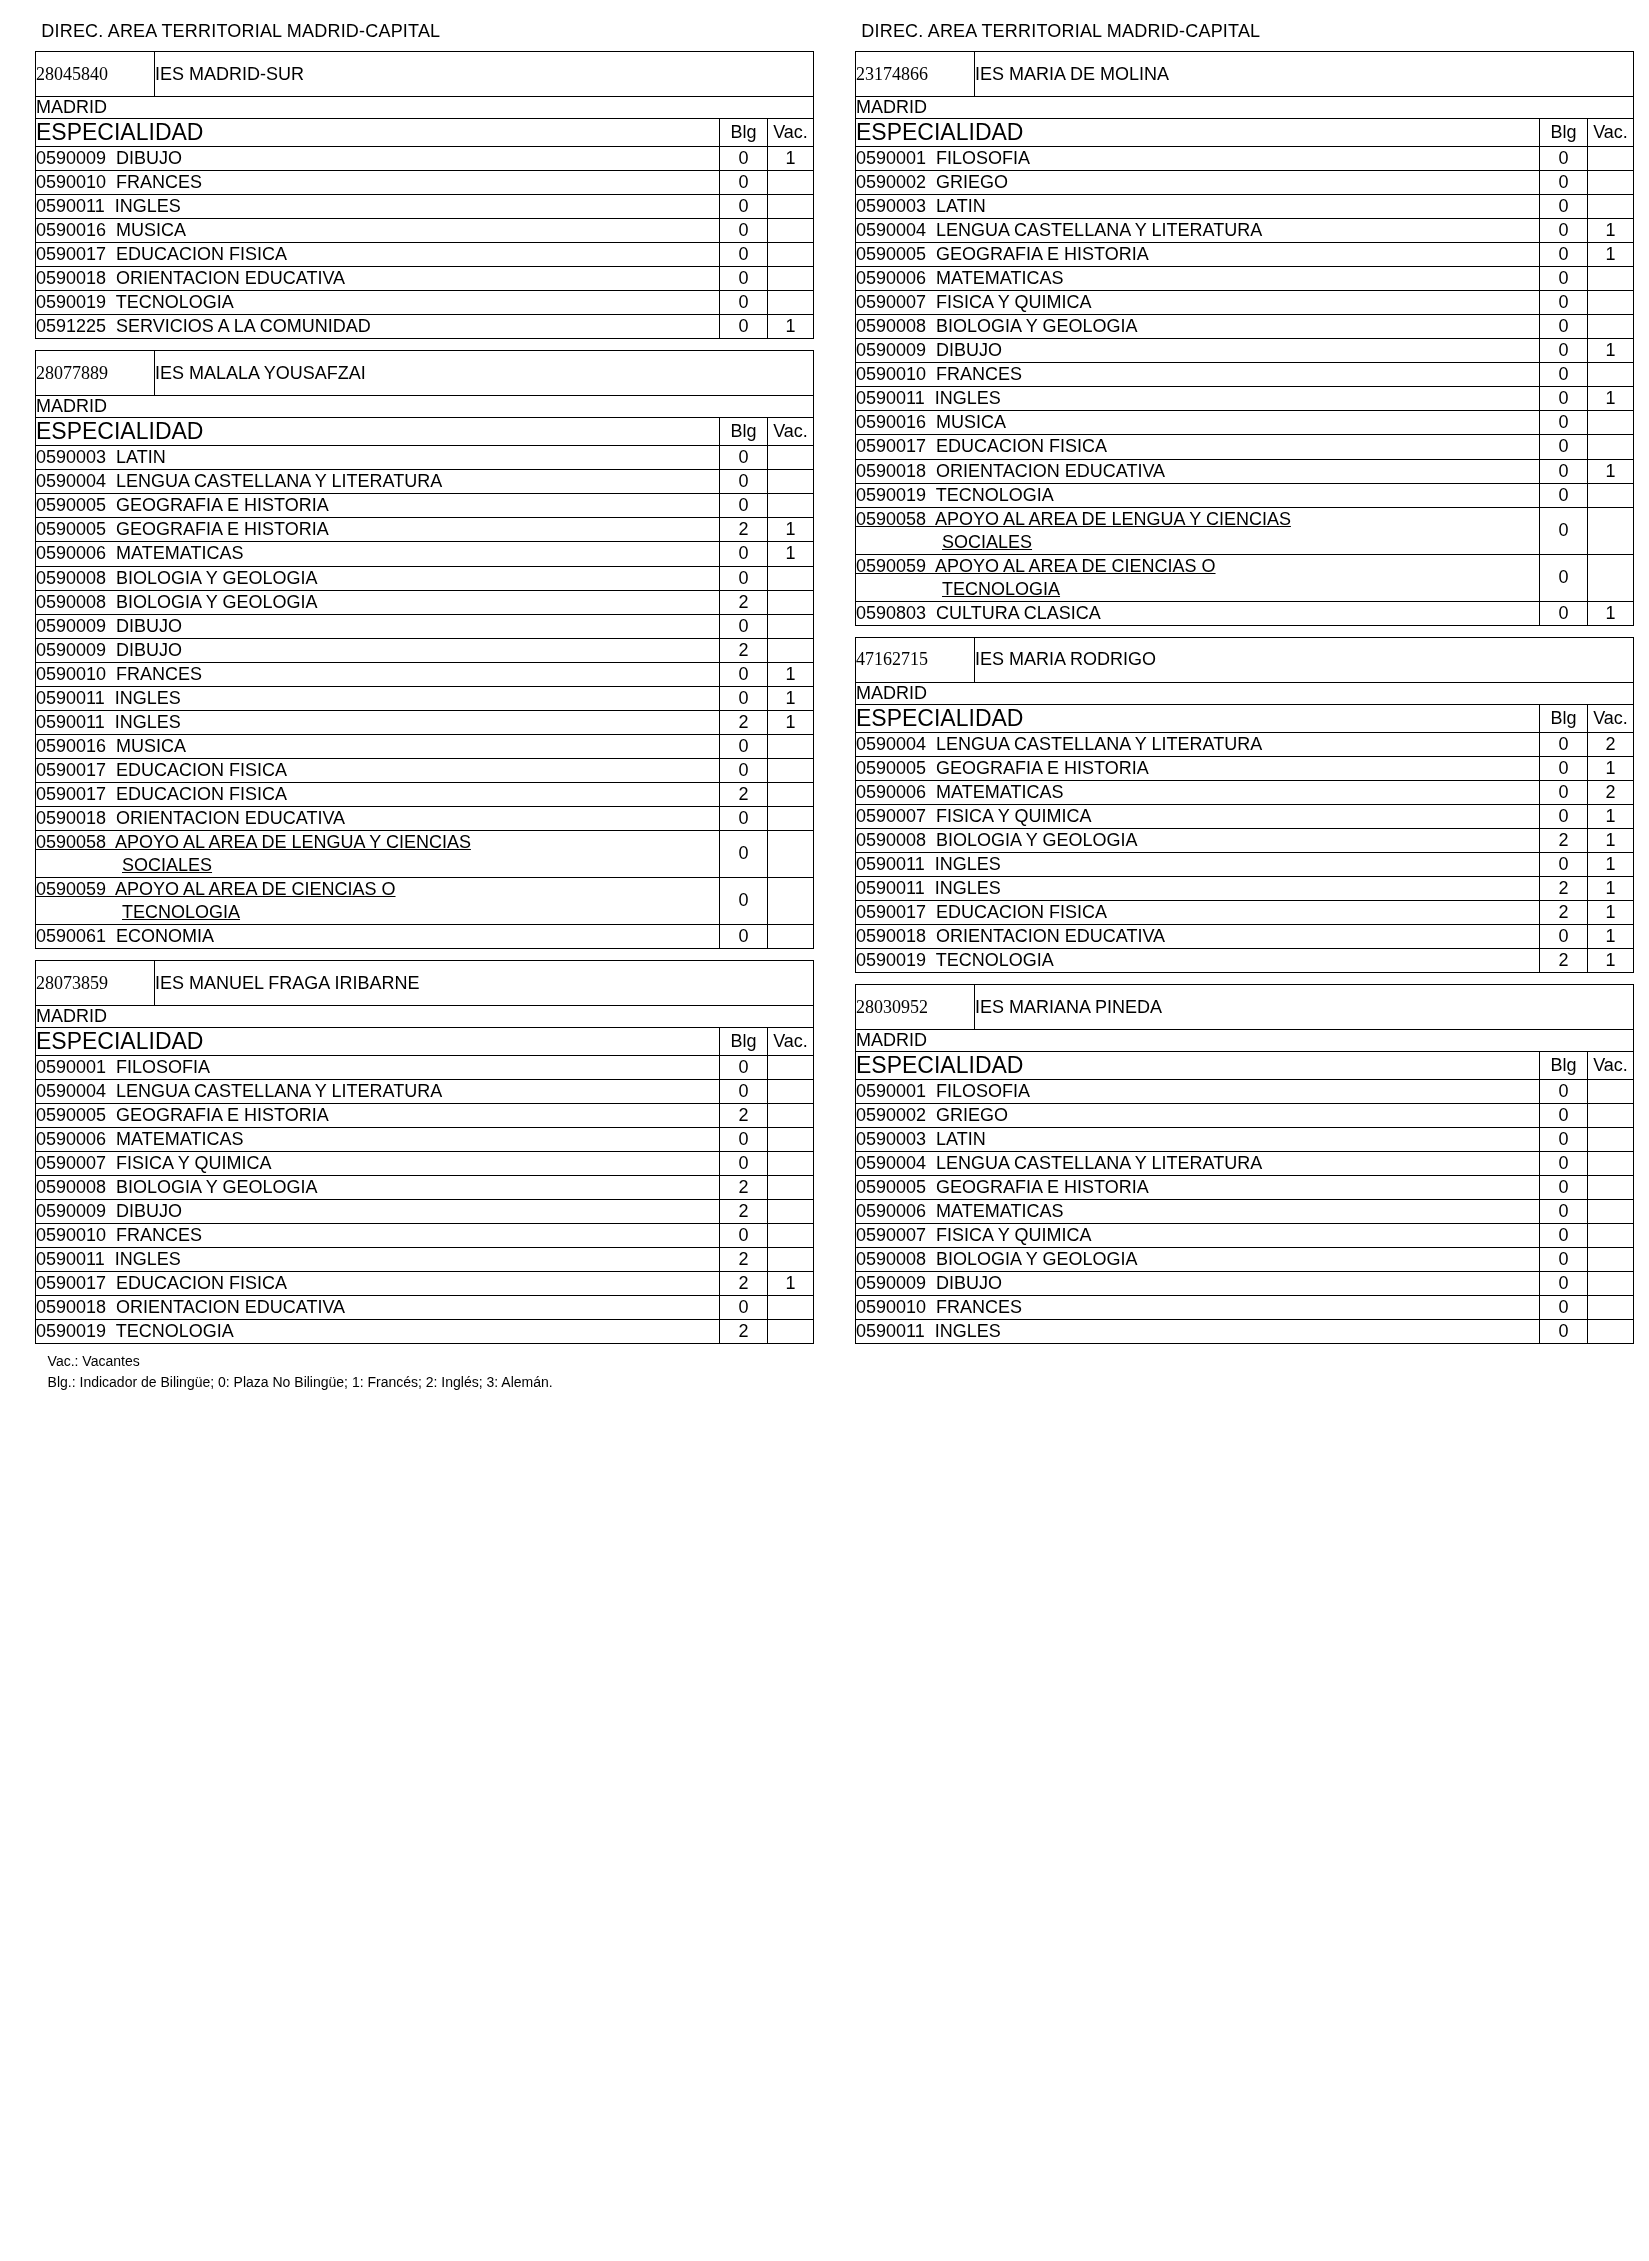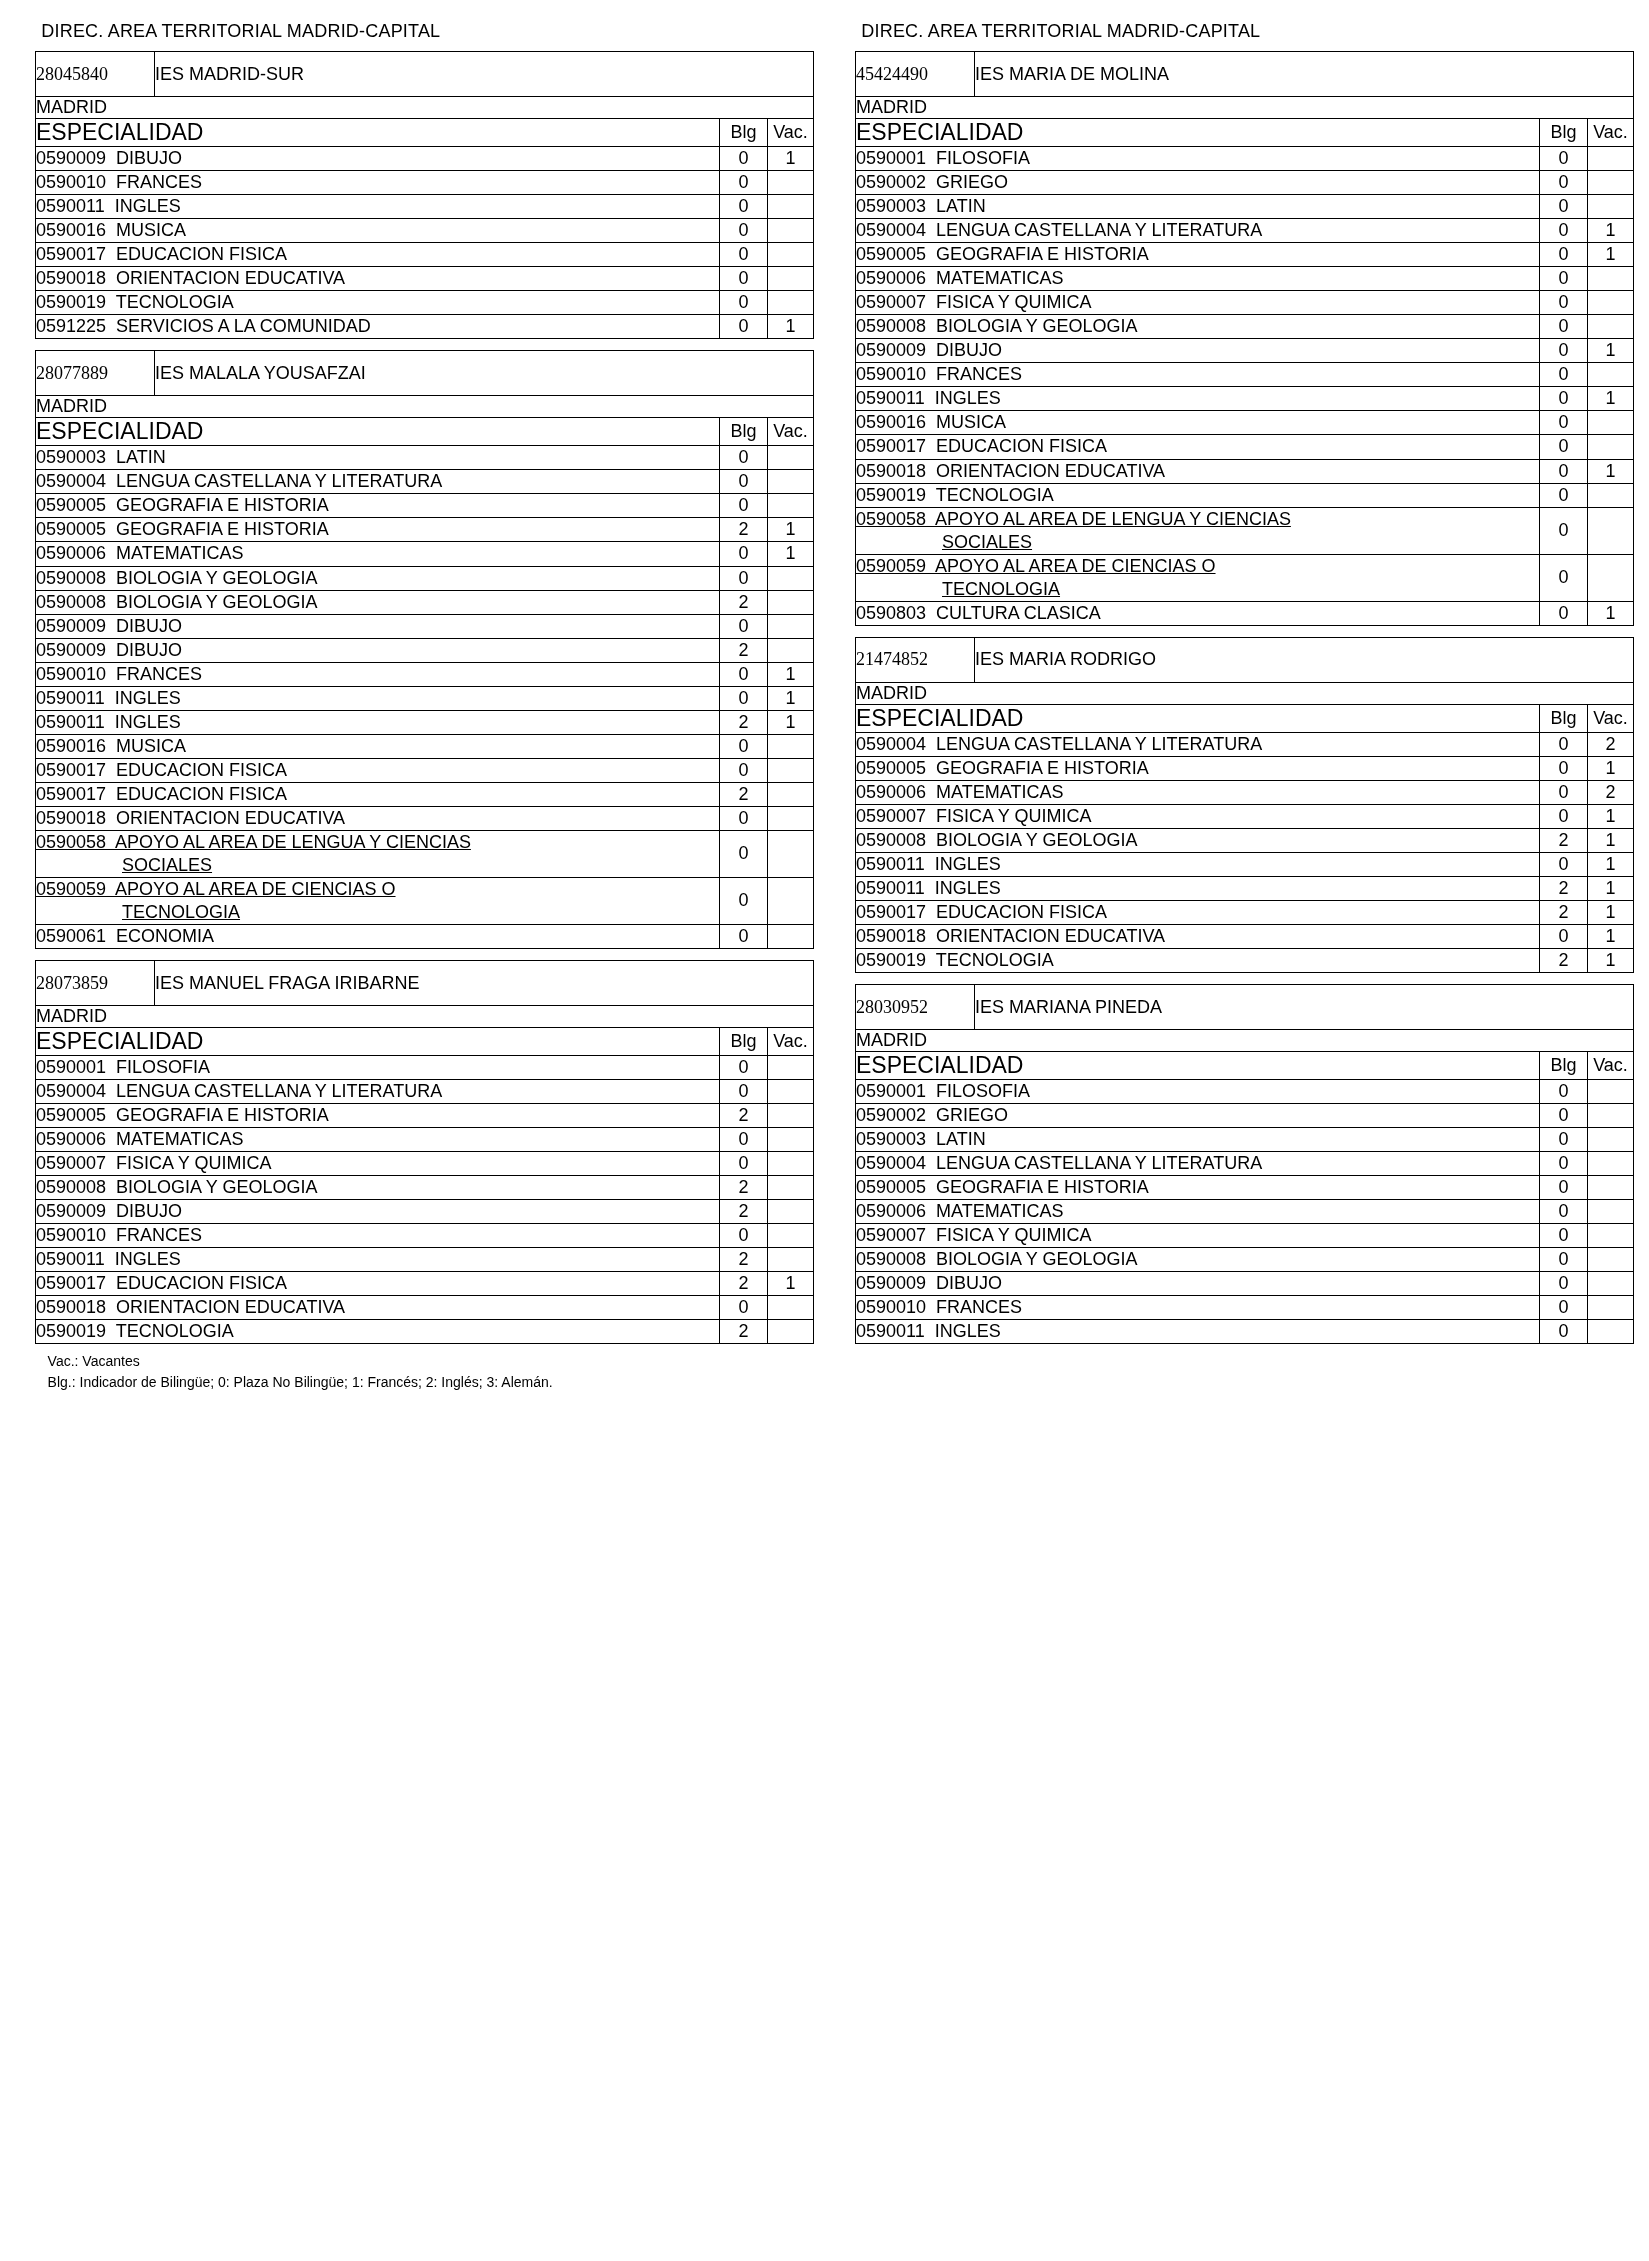--- a/index.html
+++ b/index.html
@@ -394,21 +394,21 @@
       <div>
           <table class="block">
             <colgroup>
               <col class="c-code">
               <col class="c-name">
               <col class="c-blg">
               <col class="c-vac">
             </colgroup>
             <tbody>
               <tr class="center-row">
-                <td class="code-cell">45424490</td>
+                <td class="code-cell">23174866</td>
                 <td class="center-name" colspan="3">IES MARIA DE MOLINA</td>
               </tr>
               <tr>
                 <td class="town-cell" colspan="4">MADRID</td>
               </tr>
               <tr>
                 <td class="hdr-spec" colspan="2">ESPECIALIDAD</td>
                 <td class="hdr-small">Blg</td>
                 <td class="hdr-small">Vac.</td>
               </tr>
@@ -511,21 +511,21 @@
           <div class="spacer"></div>
           <table class="block">
             <colgroup>
               <col class="c-code">
               <col class="c-name">
               <col class="c-blg">
               <col class="c-vac">
             </colgroup>
             <tbody>
               <tr class="center-row">
-                <td class="code-cell">21474852</td>
+                <td class="code-cell">47162715</td>
                 <td class="center-name" colspan="3">IES MARIA RODRIGO</td>
               </tr>
               <tr>
                 <td class="town-cell" colspan="4">MADRID</td>
               </tr>
               <tr>
                 <td class="hdr-spec" colspan="2">ESPECIALIDAD</td>
                 <td class="hdr-small">Blg</td>
                 <td class="hdr-small">Vac.</td>
               </tr>

